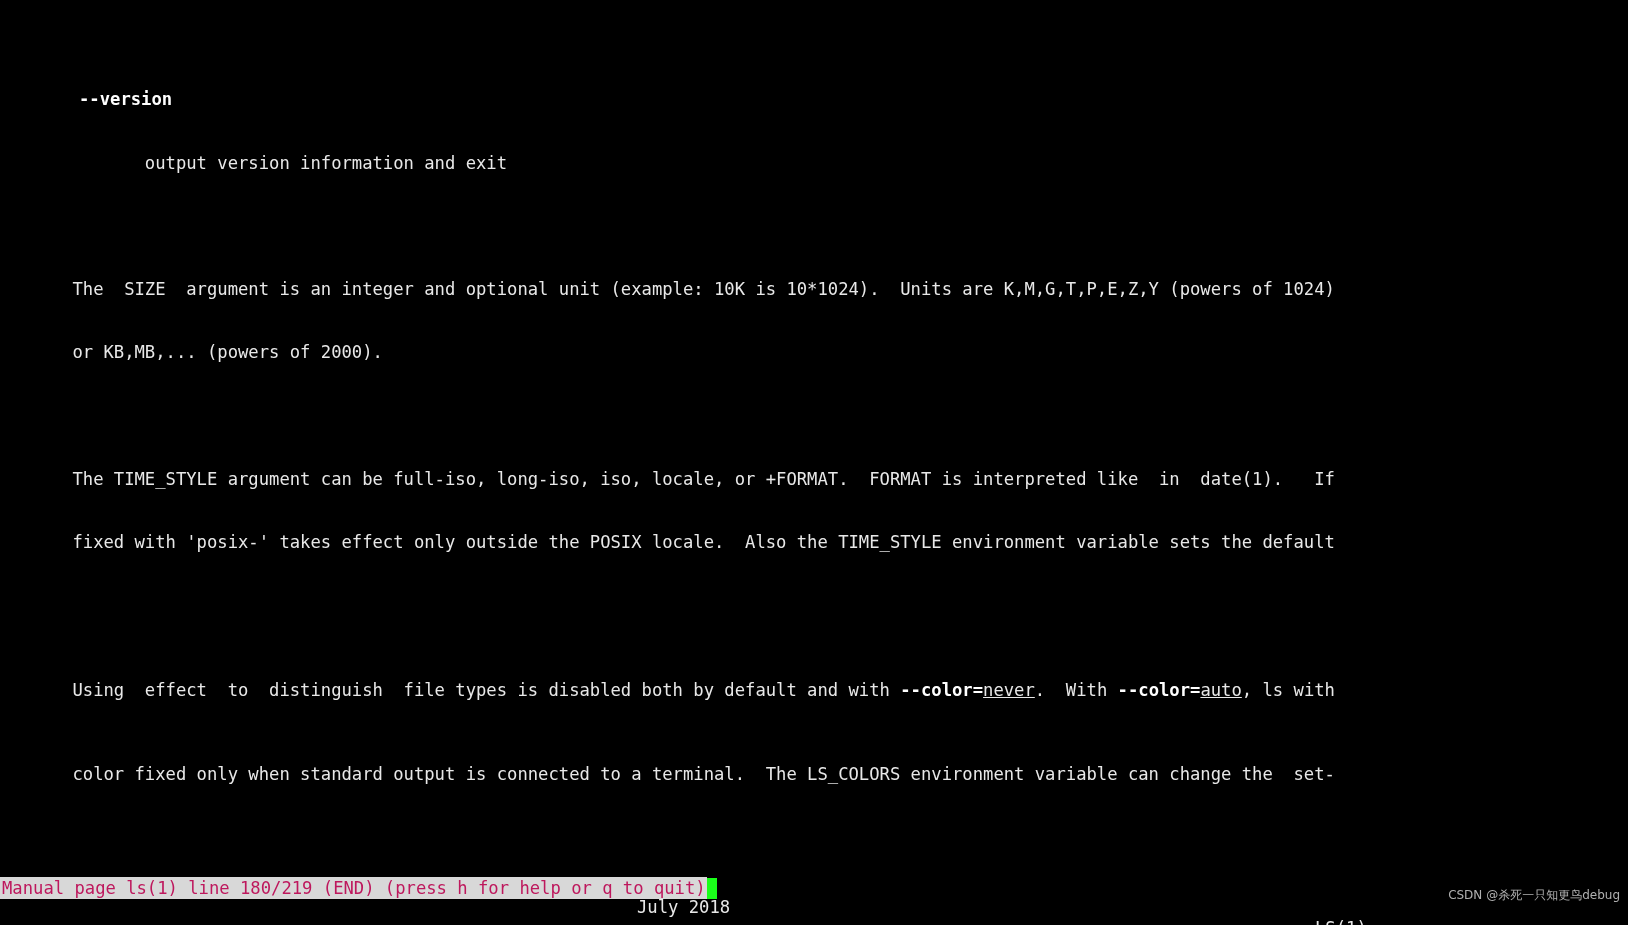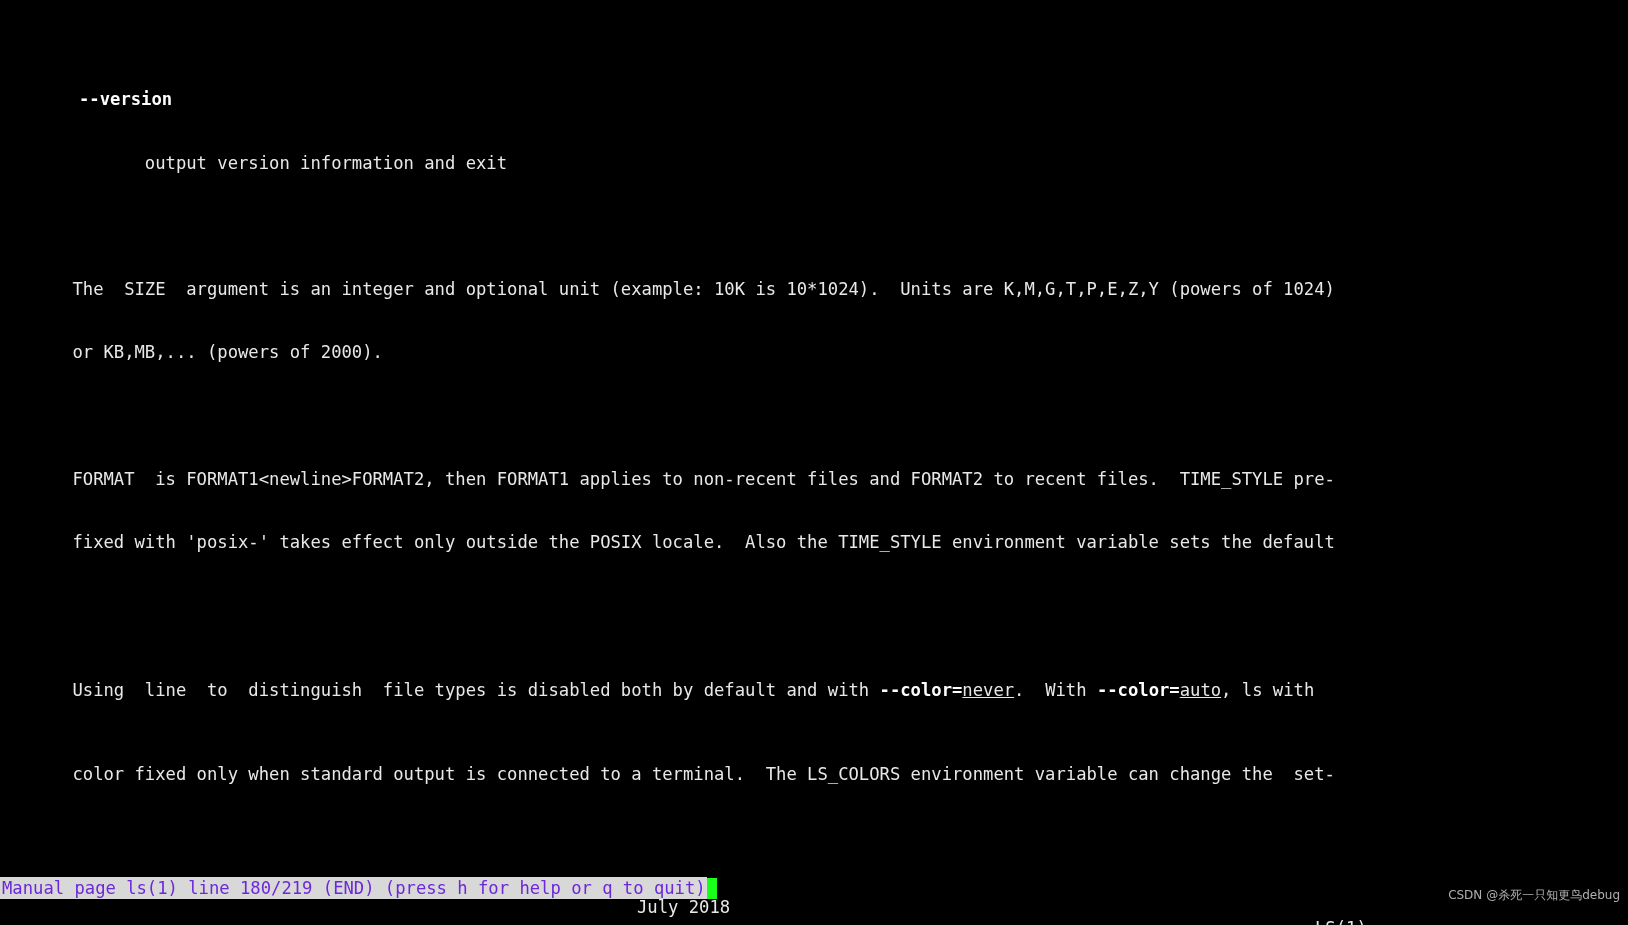--- a/index.html
+++ b/index.html
@@ -65,21 +65,21 @@
     left: 0;
     top: 877px;
     height: 22px;
     display: flex;
     align-items: center;
     font-size: 17.2px;
     line-height: 22px;
   }
   #status-text {
     background: #d8d8d8;
-    color: #6d28d9;
+    color: #be185d;
     white-space: pre;
     padding: 0 1px 0 2px;
     font-family: "DejaVu Sans Mono", "Liberation Mono", monospace;
   }
   #status-cursor {
     display: inline-block;
     width: 10px;
     height: 21px;
     background: #1aff1a;
   }
@@ -101,25 +101,25 @@
 <div id="terminal">
 
   <div id="pager-body">
 
     <div class="line"><span class="b" style="margin-left:79px">--version</span></div>
     <div class="line">              output version information and exit</div>
     <div class="blank"></div>
     <div class="line">       The  SIZE  argument is an integer and optional unit (example: 10K is 10*1024).  Units are K,M,G,T,P,E,Z,Y (powers of 1024)</div>
     <div class="line">       or KB,MB,... (powers of 2000).</div>
     <div class="blank"></div>
-    <div class="line">       FORMAT  is FORMAT1&lt;newline&gt;FORMAT2, then FORMAT1 applies to non-recent files and FORMAT2 to recent files.  TIME_STYLE pre-</div>
+    <div class="line">       The TIME_STYLE argument can be full-iso, long-iso, iso, locale, or +FORMAT.  FORMAT is interpreted like  in  date(1).   If</div>
     <div class="line">       fixed with 'posix-' takes effect only outside the POSIX locale.  Also the TIME_STYLE environment variable sets the default</div>
     <div class="blank"></div>
 
-    <div class="line"><span>       Using  line  to  distinguish  file types is disabled both by default and with </span><span class="b">--color=</span><span class="u">never</span><span>.  With </span><span class="b">--color=</span><span class="u">auto</span><span>, ls with</span></div>
+    <div class="line"><span>       Using  effect  to  distinguish  file types is disabled both by default and with </span><span class="b">--color=</span><span class="u">never</span><span>.  With </span><span class="b">--color=</span><span class="u">auto</span><span>, ls with</span></div>
 
     <div class="line">       color fixed only when standard output is connected to a terminal.  The LS_COLORS environment variable can change the  set-</div>
     
     
     
     
     
     
     
     

